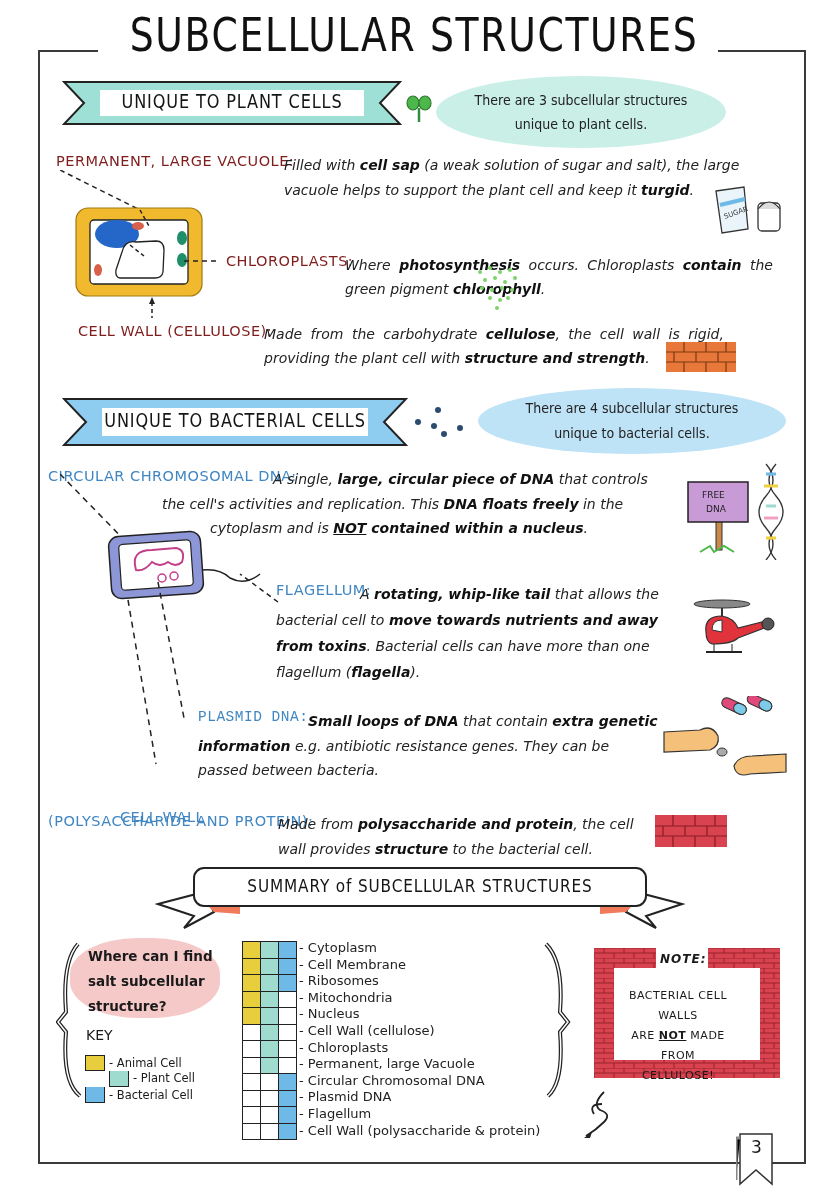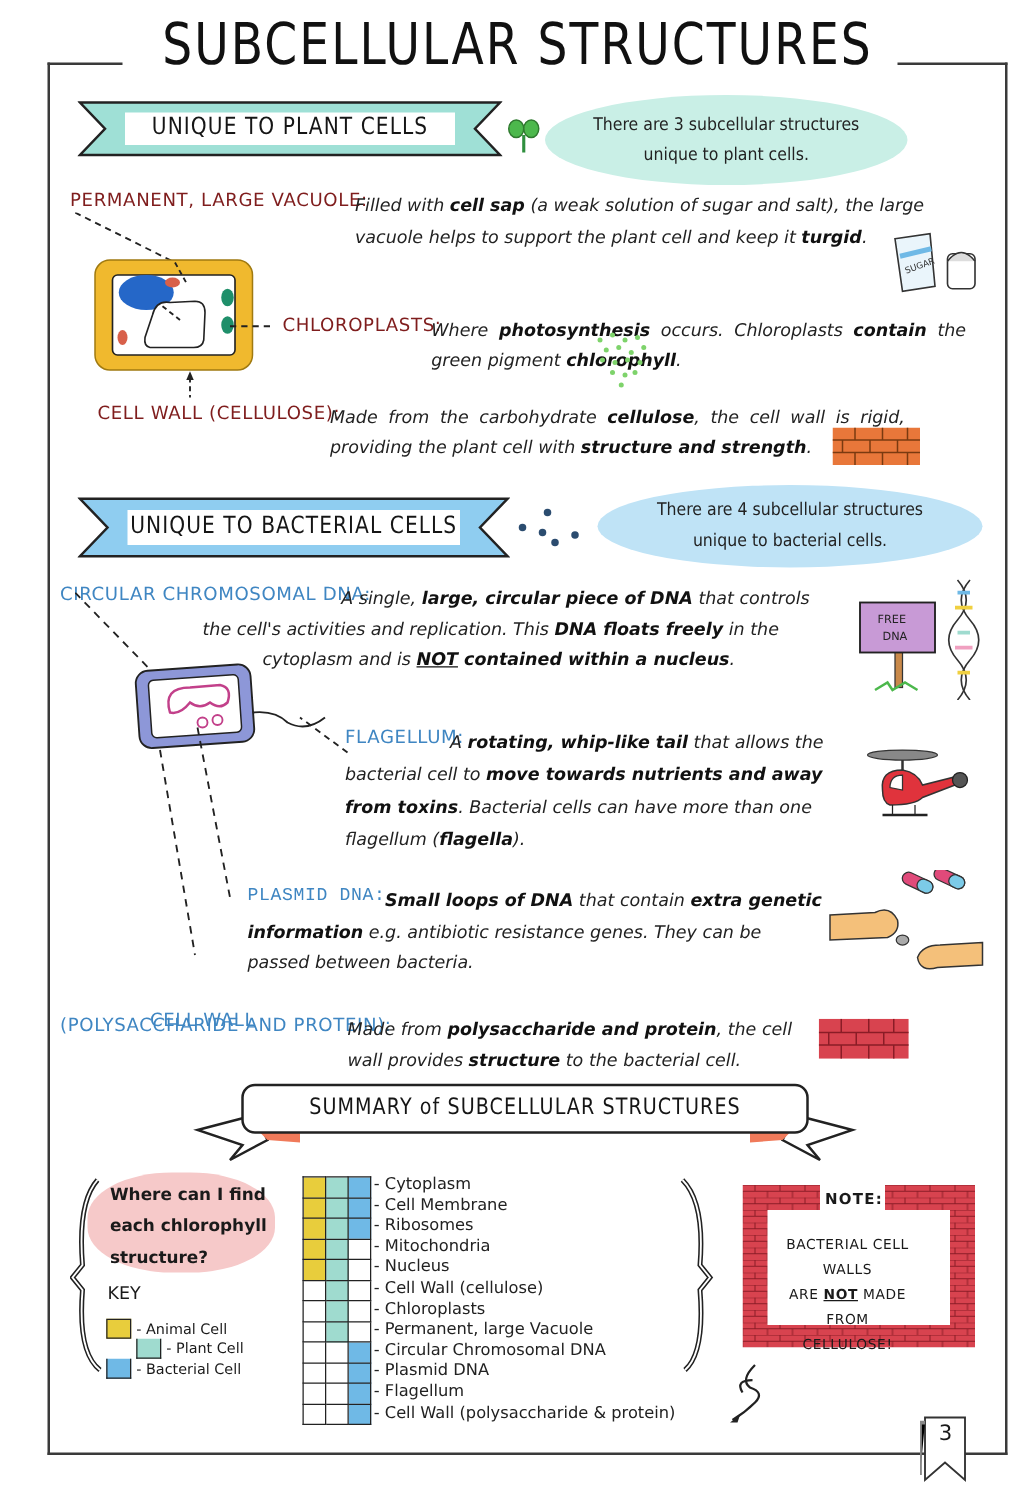--- a/index.html
+++ b/index.html
@@ -303,21 +303,21 @@
 </div>
 
 <svg class="abs" style="left:56px;top:942px;" width="28" height="156" viewBox="0 0 28 156">
   <path d="M22 2 Q6 20 10 70 L2 80 L10 90 Q6 140 24 154" stroke="#222" stroke-width="4" fill="none"></path>
   <path d="M22 2 Q6 20 10 70 L2 80 L10 90 Q6 140 24 154" stroke="#fff" stroke-width="1.5" fill="none"></path>
 </svg>
 
 <div class="abs" style="left:70px;top:938px;width:150px;height:80px;background:#f6c9c9;border-radius:45%;"></div>
 <div class="abs" style="left:88px;top:944px;font-size:13.5px;line-height:25px;font-weight:700;color:#1a1a1a;">
   <div>Where can I find</div>
-  <div>each chlorophyll</div>
+  <div>salt subcellular</div>
   <div>structure?</div>
 </div>
 <div class="abs" style="left:86px;top:1027px;font-size:14px;">KEY</div>
 
 <div class="key">
   <div style="display:flex;align-items:center;height:16px;">
     <div class="key-sw" style="background:#e8cd3c;"></div>
     <span style="font-size:11.5px;margin-left:4px;">- Animal Cell</span>
   </div>
   <div style="display:flex;align-items:flex-start;height:16px;padding-left:24px;">
@@ -419,21 +419,21 @@
     <defs>
       <pattern id="bricks" width="20" height="10" patternUnits="userSpaceOnUse">
         <rect width="20" height="10" fill="#d8434f"></rect>
         <path d="M0 0 H20 M0 5 H20 M10 0 V5 M0 5 V10 M20 5 V10" stroke="#8a1c26" stroke-width="0.8"></path>
       </pattern>
     </defs>
     <rect x="0" y="0" width="186" height="130" fill="url(#bricks)"></rect>
     <rect x="20" y="20" width="146" height="92" fill="#fff"></rect>
     <rect x="62" y="0" width="52" height="20" fill="#fff"></rect>
   </svg>
-  <div style="position:absolute;left:66px;top:4px;font-size:12px;font-weight:700;letter-spacing:1px;">NOTE:</div>
+  <div style="position:absolute;left:66px;top:4px;font-size:12px;font-weight:700;letter-spacing:1px;font-style:italic;">NOTE:</div>
   <div style="position:absolute;left:20px;top:38px;width:128px;text-align:center;font-size:11px;line-height:20px;letter-spacing:0.5px;">
     <div>BACTERIAL CELL WALLS</div>
     <div><span>ARE </span><b style="text-decoration:underline;">NOT</b><span> MADE FROM</span></div>
     <div>CELLULOSE!</div>
   </div>
 </div>
 
 <svg class="abs" style="left:582px;top:1090px;" width="36" height="50" viewBox="0 0 36 50">
   <path d="M22 2 Q10 14 18 20 Q30 24 22 32 Q14 40 4 46" stroke="#222" stroke-width="1.8" fill="none"></path>
   <path d="M20 14 Q6 14 12 24" stroke="#222" stroke-width="1.8" fill="none"></path>

